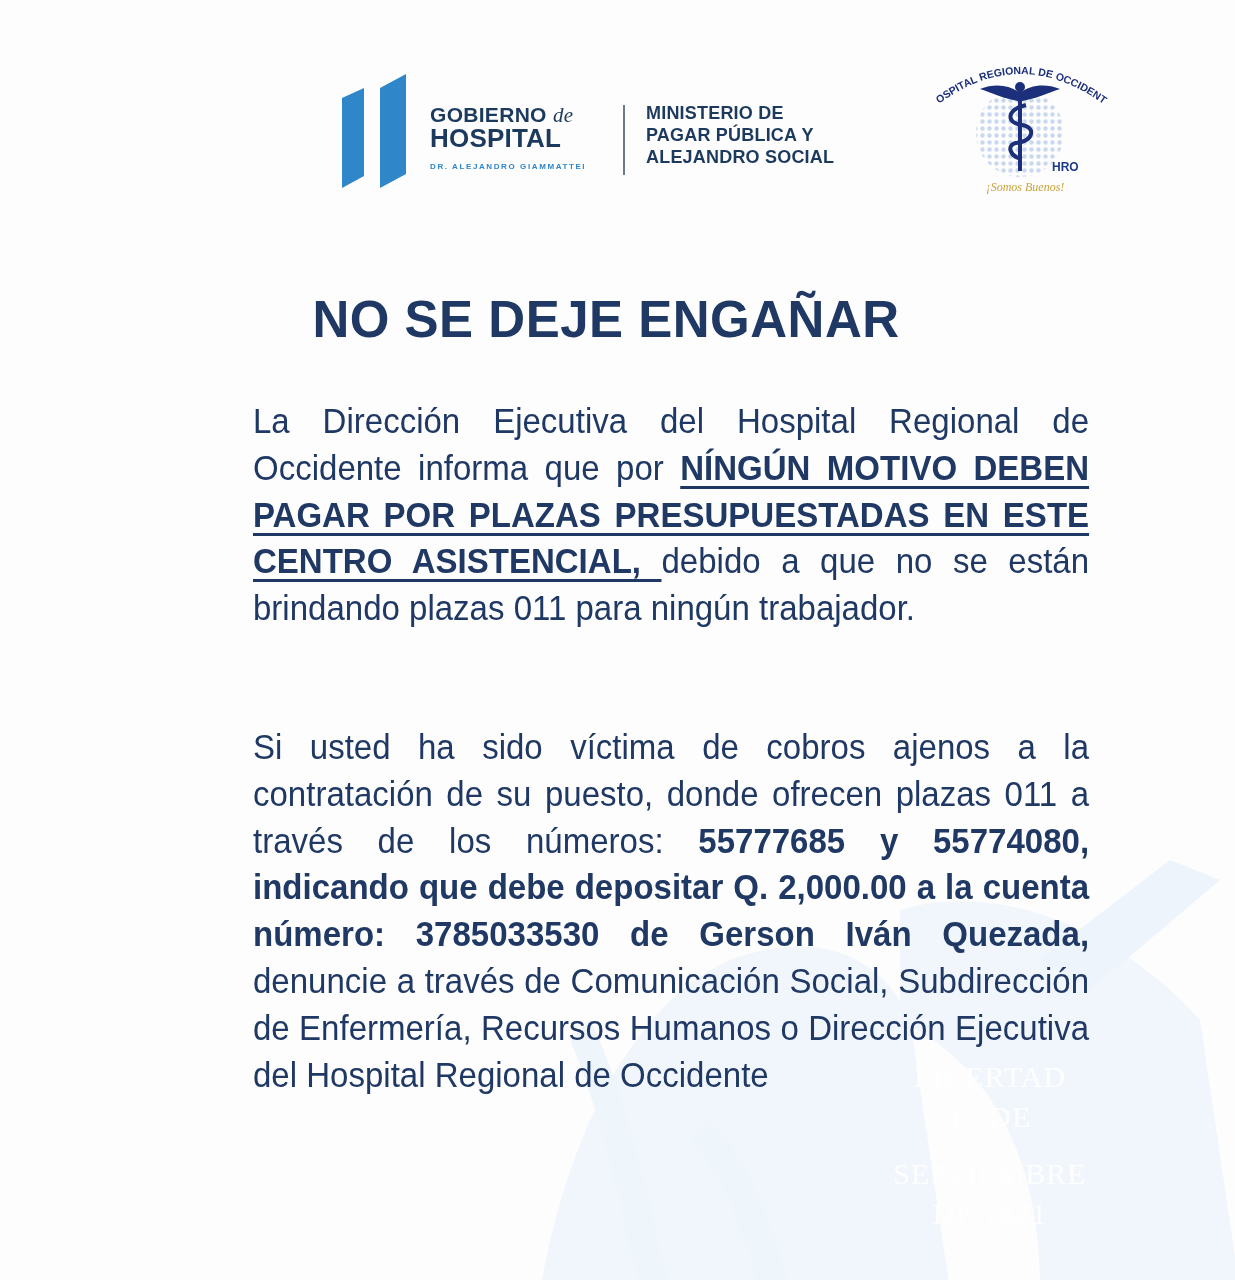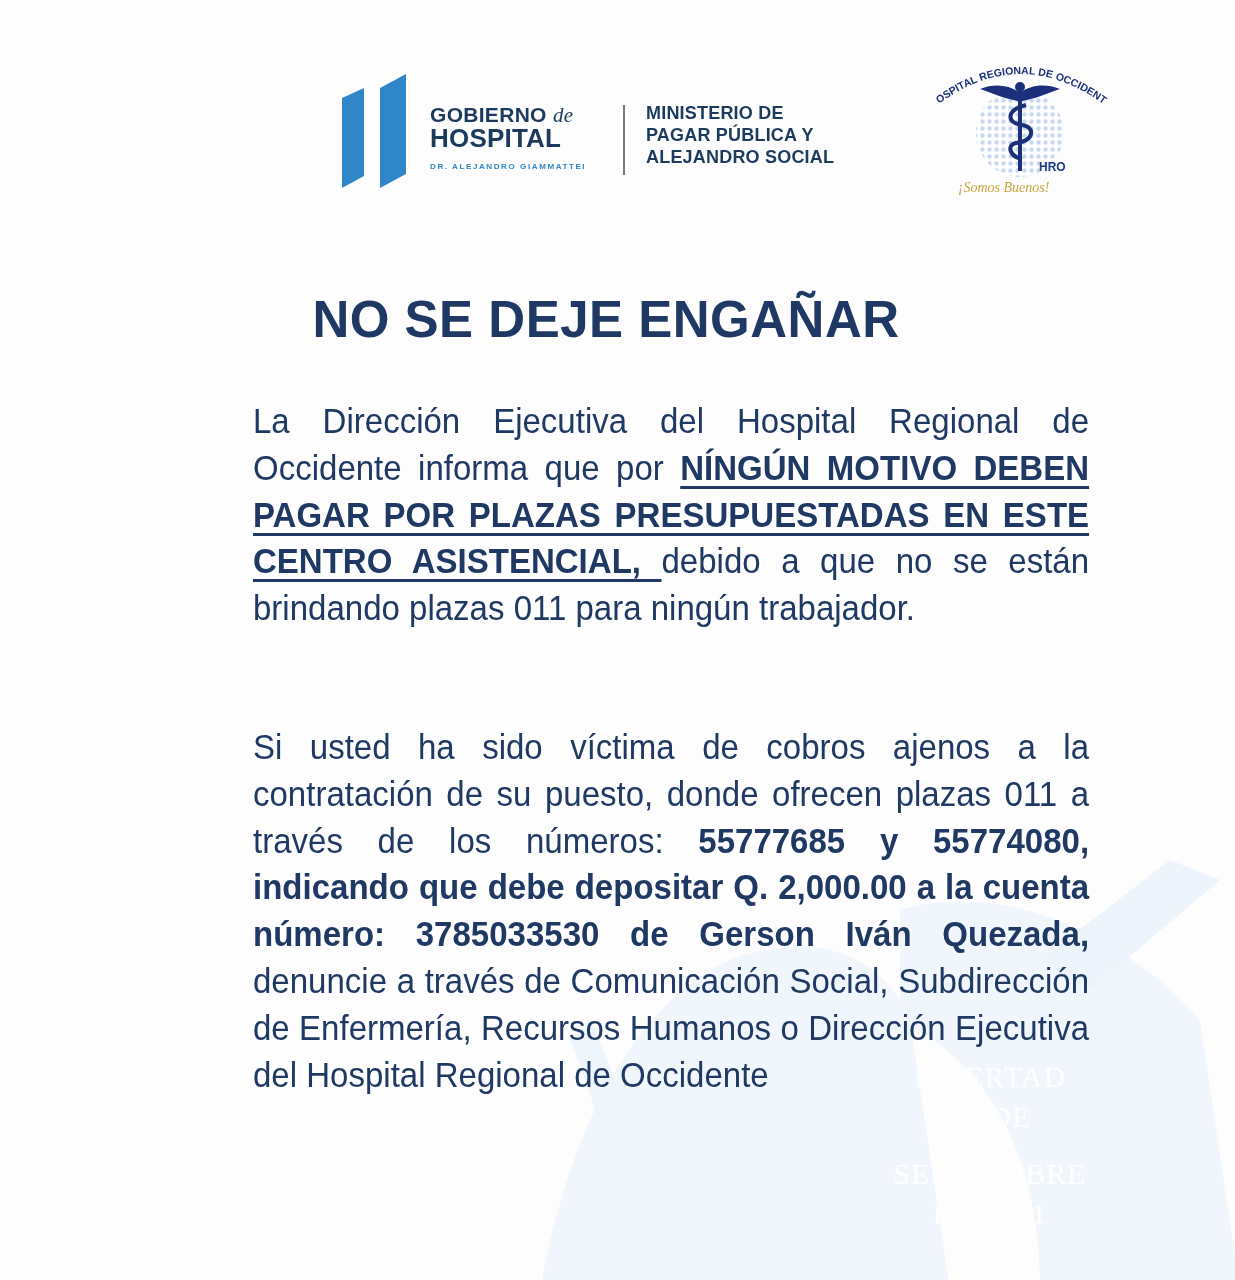--- a/index.html
+++ b/index.html
@@ -10,22 +10,22 @@
     .gov-logo { position:absolute; left:340px; top:72px; width:510px; height:118px; }
     .bars { position:absolute; left:0; top:0; width:70px; height:118px; }
     .gob-block { position:absolute; left:90px; top:32px; width:190px; }
     .gob-line1 { font-weight:bold; font-size:21px; color:#1c3a5e; letter-spacing:0.3px; line-height:22px; }
     .gob-de { font-family:"Liberation Serif", serif; font-style:italic; font-weight:normal; font-size:21px; color:#1c3a5e; }
     .gob-line2 { font-weight:bold; font-size:26px; color:#1c3a5e; line-height:24px; letter-spacing:0.2px; }
     .gob-line3 { font-weight:bold; font-size:8px; color:#2f86c8; letter-spacing:1.6px; margin-top:12px; }
     .divider { position:absolute; left:283px; top:33px; width:2px; height:70px; background:#6c7a8c; }
     .min-block { position:absolute; left:298px; top:30px; font-weight:bold; font-size:18px; color:#1c3a5e; line-height:22px; letter-spacing:0.2px;margin-left:8px; }
     .hro-logo { position:absolute; left:930px; top:55px; width:180px; height:150px; }
-    .hro-slogan { position:absolute; left:28px; top:125px; font-family:"Liberation Serif", serif; font-style:italic; color:#c9a23a; font-size:14px; }
-    .hro-abbr { position:absolute; left:109px; top:105px; font-weight:bold; color:#1c3a8a; font-size:12px; }
+    .hro-slogan { position:absolute; left:56px; top:125px; font-family:"Liberation Serif", serif; font-style:italic; color:#c9a23a; font-size:12px; }
+    .hro-abbr { position:absolute; left:122px; top:105px; font-weight:bold; color:#1c3a8a; font-size:12px; }
     
     .title { position:absolute; left:0; width:1212px; top:290px; text-align:center; font-weight:bold; font-size:51px; color:#1f3864; letter-spacing:0.5px; }
     
     .para { position:absolute; left:253px; width:836px; font-size:35.5px; line-height:46.8px; text-align:justify; text-align-last:left; color:#1f3864; transform:scaleX(0.93); transform-origin:left top; width:899px; }
     .para .u { font-weight:bold; text-decoration:underline; text-decoration-thickness:3px; text-underline-offset:6px; }
     .para b { font-weight:bold; }
     .p1 { top:398px; }
     .p2 { top:724px; }
   </style>
 </head>

